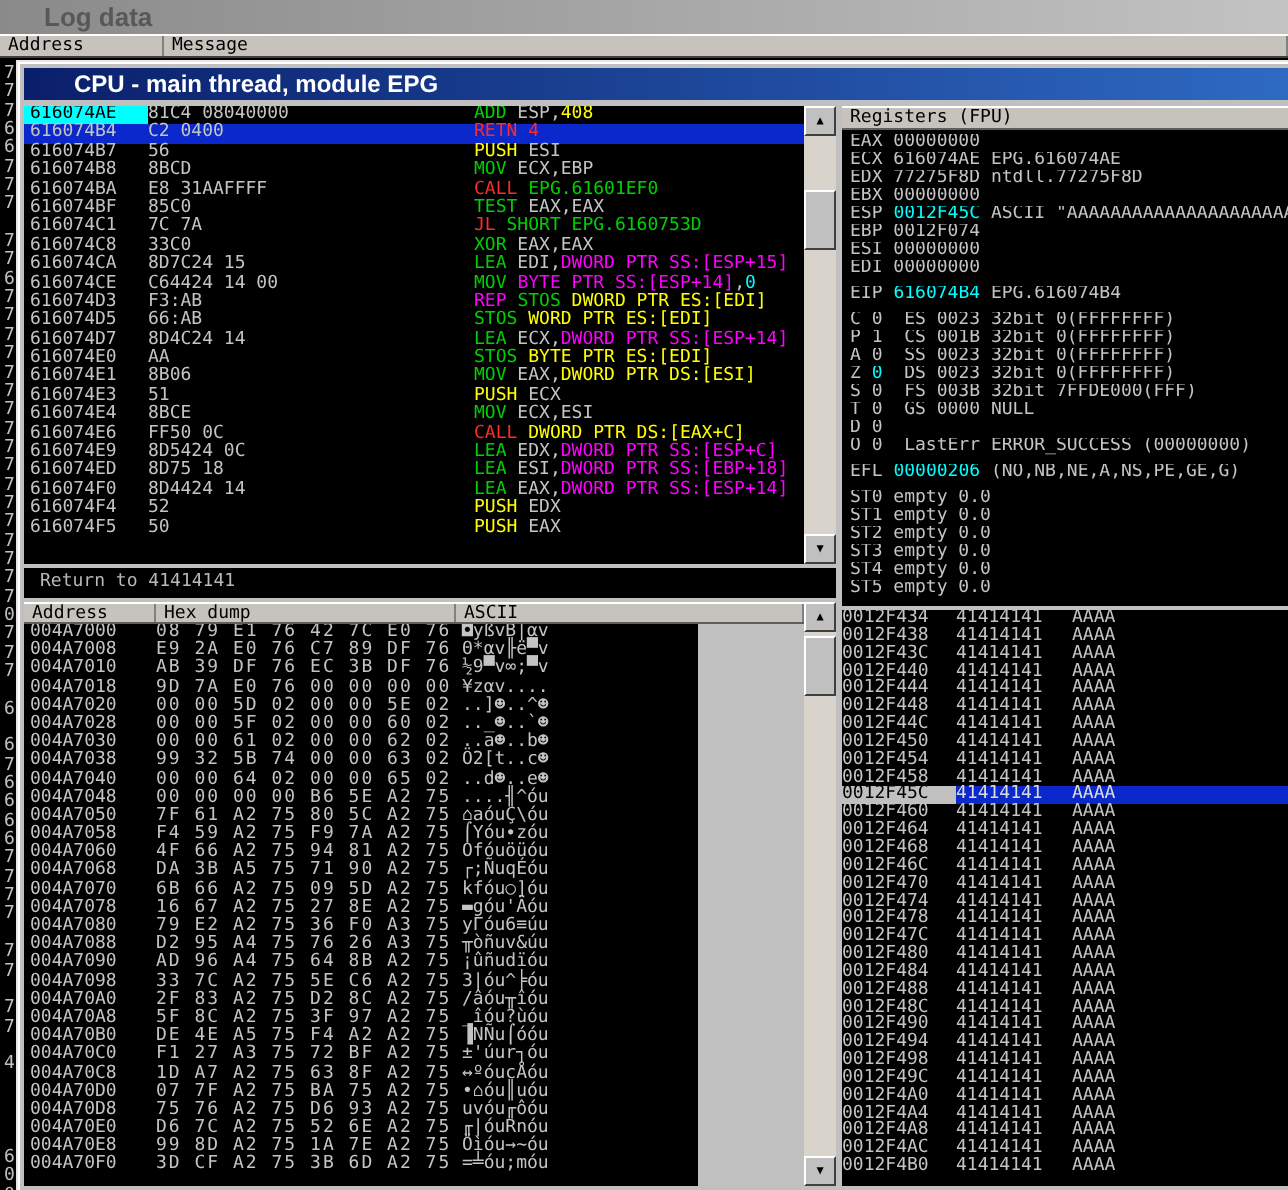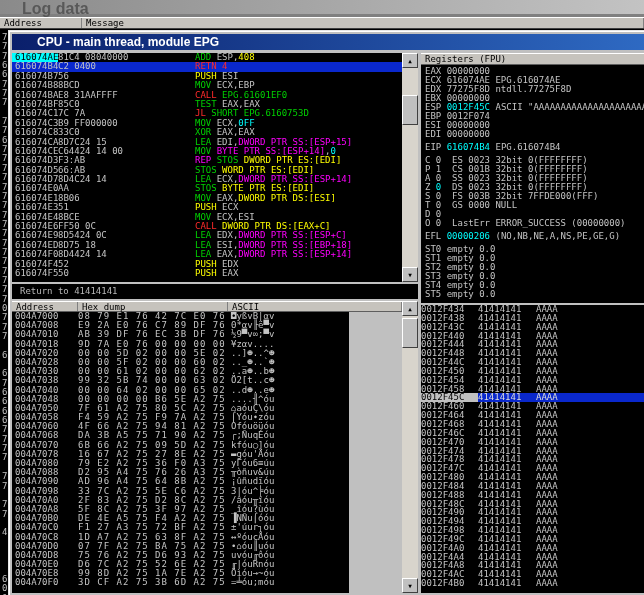--- a/index.html
+++ b/index.html
@@ -1,22 +1,22 @@
 <!DOCTYPE html>
 <html style="--green: #00d000; --red: #ff2a2a; --yellow: #ffff00; --magenta: #ff00ff; --cyan: #00ffff; --text: #c4c4c4; --sel_bg: #0a28cc; --title_a: #0a1f6b; --title_b: #2f6bc4; --chrome: #c0c0c0; --hdr: #c6c3bd;"><head>
 <meta charset="utf-8">
 <style>
   *{box-sizing:border-box;margin:0;padding:0}
   html,body{margin:0}
   body{width:644px;height:595px;position:relative;overflow:hidden;background:#808080;
        font-family:"DejaVu Sans Mono",monospace;}
   
-  .log-titlebar{position:absolute;left:0;top:0;width:644px;height:14px;
+  .log-titlebar{position:absolute;left:0;top:0;width:644px;height:32px;
     background:linear-gradient(90deg,#8a8a8a,#c3c3c3);color:#585858;
-    font-family:"Liberation Sans",sans-serif;font-weight:bold;font-size:16px;
+    font-family:"Liberation Sans",sans-serif;font-weight:bold;font-size:13px;
     line-height:17px;padding-left:22px}
   .log-header{position:absolute;left:0;top:17px;width:644px;height:12px;background:var(--hdr);
     border-top:1px solid #fff;border-bottom:1px solid #404040;display:flex;
     font-size:9px;line-height:10px;color:#000}
   .log-header .cell{padding-left:4px;border-right:1px solid #808080}
   .lh-addr{width:82px}.lh-msg{flex:1}
   .log-content{position:absolute;left:0;top:29px;width:644px;height:566px;background:#000}
   .log-remnant{position:absolute;left:12px;top:1px;width:620px;height:3px;opacity:.85;
     background:repeating-linear-gradient(90deg,#2fb82f 0 5px,transparent 5px 9px,#b9b9b9 9px 12px,transparent 12px 23px)}
   .log-left-strip{position:absolute;left:2px;top:4px;font-size:9px;color:#c0c0c0}
@@ -26,22 +26,22 @@
     background:var(--chrome);border-left:1px solid #e6e6e6;border-top:1px solid #e6e6e6;
     padding:3px;box-shadow:inset 1px 1px 0 #fff}
   .cpu-titlebar{height:16px;background:linear-gradient(90deg,var(--title_a),var(--title_b));
     color:#fff;font-family:"Liberation Sans",sans-serif;font-weight:bold;font-size:12px;
     line-height:16px;padding-left:25px}
   .cpu-content{position:relative;height:550px;background:var(--chrome)}
   
   .disasm-pane{position:absolute;left:0;top:3px;width:390px;height:229px;background:#000;
     overflow:hidden;font-size:9px;color:var(--text)}
   .drow{display:flex;height:9.4px;line-height:9.4px;white-space:pre}
-  .daddr{width:46px;padding-left:3px}
-  .dbytes{width:137px}
+  .daddr{width:62px;padding-left:3px}
+  .dbytes{width:163px}
   .dinstr{flex:1}
   .sel{background:var(--sel_bg)}
   .hl{background:var(--cyan);color:#000}
   .info-bar{position:absolute;left:0;top:234px;width:406px;height:15px;background:#000;
     color:#b8b8b8;font-size:9px;line-height:14px;padding-left:8px}
   .dump-header{position:absolute;left:0;top:251px;width:390px;height:11px;background:var(--hdr);
     display:flex;font-size:9px;line-height:10px;color:#000;
     border-top:1px solid #fff;border-bottom:1px solid #5e5e5e}
   .dump-header .cell{padding-left:4px;border-right:1px solid #808080}
   .dh-addr{width:66px}.dh-hex{width:150px}.dh-ascii{flex:1}
@@ -161,21 +161,20 @@
 
     <div class="disasm-pane">
       <div>
           <div class="drow"><span class="daddr hl">616074AE</span><span class="dbytes">81C4 08040000</span><span class="dinstr"><span class="c-g">ADD</span><span class="c-w"> ESP,</span><span class="c-y">408</span></span></div>
           <div class="drow sel"><span class="daddr">616074B4</span><span class="dbytes">C2 0400</span><span class="dinstr"><span class="c-r">RETN</span><span class="c-r"> 4</span></span></div>
           <div class="drow"><span class="daddr">616074B7</span><span class="dbytes">56</span><span class="dinstr"><span class="c-y">PUSH</span><span class="c-w"> ESI</span></span></div>
           <div class="drow"><span class="daddr">616074B8</span><span class="dbytes">8BCD</span><span class="dinstr"><span class="c-g">MOV</span><span class="c-w"> ECX,EBP</span></span></div>
           <div class="drow"><span class="daddr">616074BA</span><span class="dbytes">E8 31AAFFFF</span><span class="dinstr"><span class="c-r">CALL</span><span class="c-w"> </span><span class="c-g">EPG.61601EF0</span></span></div>
           <div class="drow"><span class="daddr">616074BF</span><span class="dbytes">85C0</span><span class="dinstr"><span class="c-g">TEST</span><span class="c-w"> EAX,EAX</span></span></div>
           <div class="drow"><span class="daddr">616074C1</span><span class="dbytes">7C 7A</span><span class="dinstr"><span class="c-r">JL</span><span class="c-w"> </span><span class="c-g">SHORT EPG.6160753D</span></span></div>
-          <div class="drow"><span class="daddr">616074C3</span><span class="dbytes">B9 FF000000</span><span class="dinstr"><span class="c-g">MOV</span><span class="c-w"> ECX,</span><span class="c-c">0FF</span></span></div>
           <div class="drow"><span class="daddr">616074C8</span><span class="dbytes">33C0</span><span class="dinstr"><span class="c-g">XOR</span><span class="c-w"> EAX,EAX</span></span></div>
           <div class="drow"><span class="daddr">616074CA</span><span class="dbytes">8D7C24 15</span><span class="dinstr"><span class="c-g">LEA</span><span class="c-w"> EDI,</span><span class="c-m">DWORD PTR SS:[ESP+15]</span></span></div>
           <div class="drow"><span class="daddr">616074CE</span><span class="dbytes">C64424 14 00</span><span class="dinstr"><span class="c-g">MOV</span><span class="c-w"> </span><span class="c-m">BYTE PTR SS:[ESP+14]</span><span class="c-w">,</span><span class="c-c">0</span></span></div>
           <div class="drow"><span class="daddr">616074D3</span><span class="dbytes">F3:AB</span><span class="dinstr"><span class="c-m">REP</span><span class="c-w"> </span><span class="c-g">STOS</span><span class="c-w"> </span><span class="c-y">DWORD PTR ES:[EDI]</span></span></div>
           <div class="drow"><span class="daddr">616074D5</span><span class="dbytes">66:AB</span><span class="dinstr"><span class="c-g">STOS</span><span class="c-w"> </span><span class="c-y">WORD PTR ES:[EDI]</span></span></div>
           <div class="drow"><span class="daddr">616074D7</span><span class="dbytes">8D4C24 14</span><span class="dinstr"><span class="c-g">LEA</span><span class="c-w"> ECX,</span><span class="c-m">DWORD PTR SS:[ESP+14]</span></span></div>
           <div class="drow"><span class="daddr">616074E0</span><span class="dbytes">AA</span><span class="dinstr"><span class="c-g">STOS</span><span class="c-w"> </span><span class="c-y">BYTE PTR ES:[EDI]</span></span></div>
           <div class="drow"><span class="daddr">616074E1</span><span class="dbytes">8B06</span><span class="dinstr"><span class="c-g">MOV</span><span class="c-w"> EAX,</span><span class="c-y">DWORD PTR DS:[ESI]</span></span></div>
           <div class="drow"><span class="daddr">616074E3</span><span class="dbytes">51</span><span class="dinstr"><span class="c-y">PUSH</span><span class="c-w"> ECX</span></span></div>
           <div class="drow"><span class="daddr">616074E4</span><span class="dbytes">8BCE</span><span class="dinstr"><span class="c-g">MOV</span><span class="c-w"> ECX,ESI</span></span></div>

